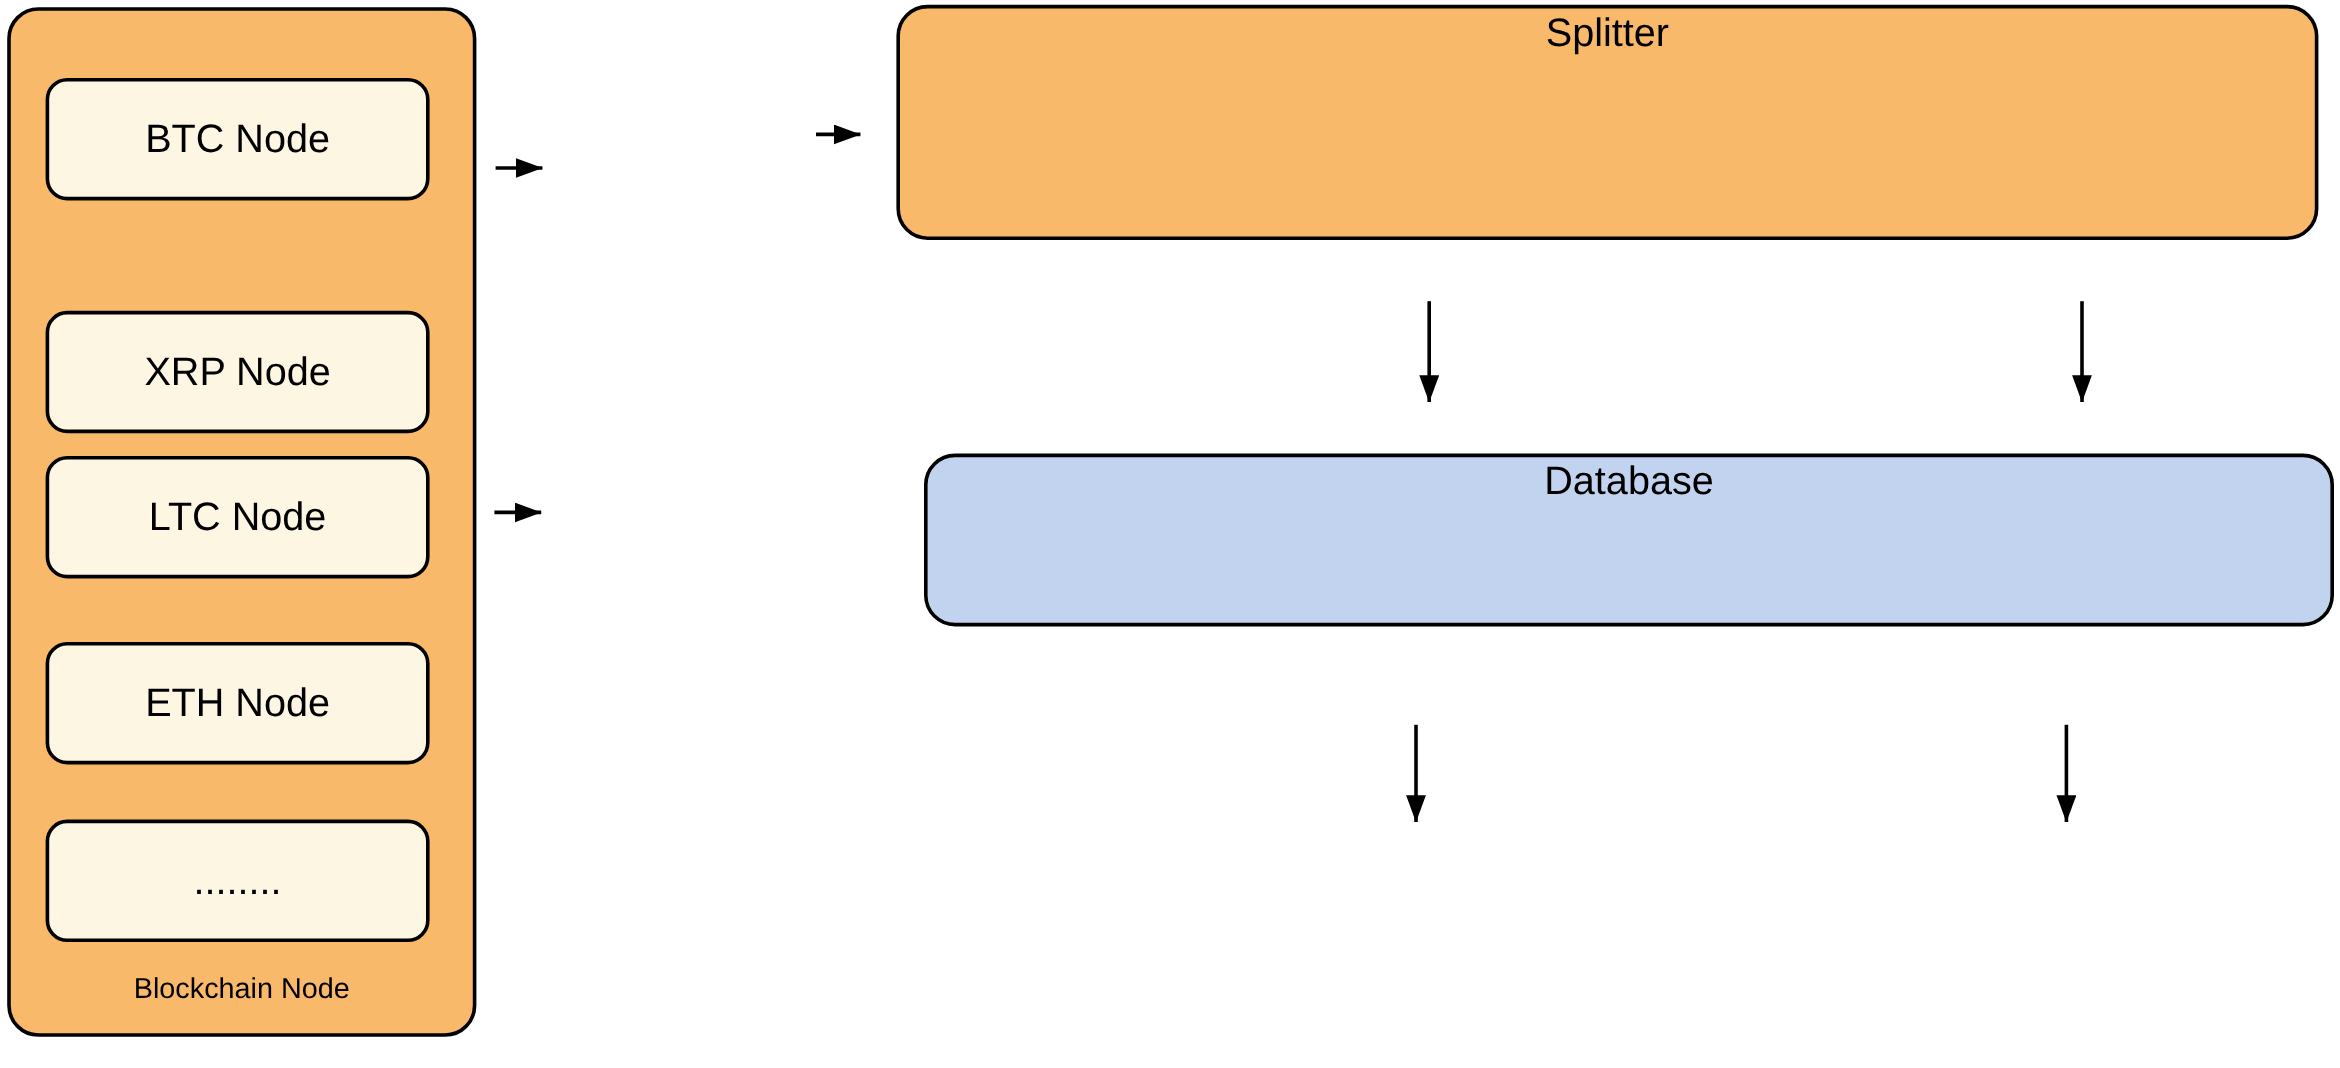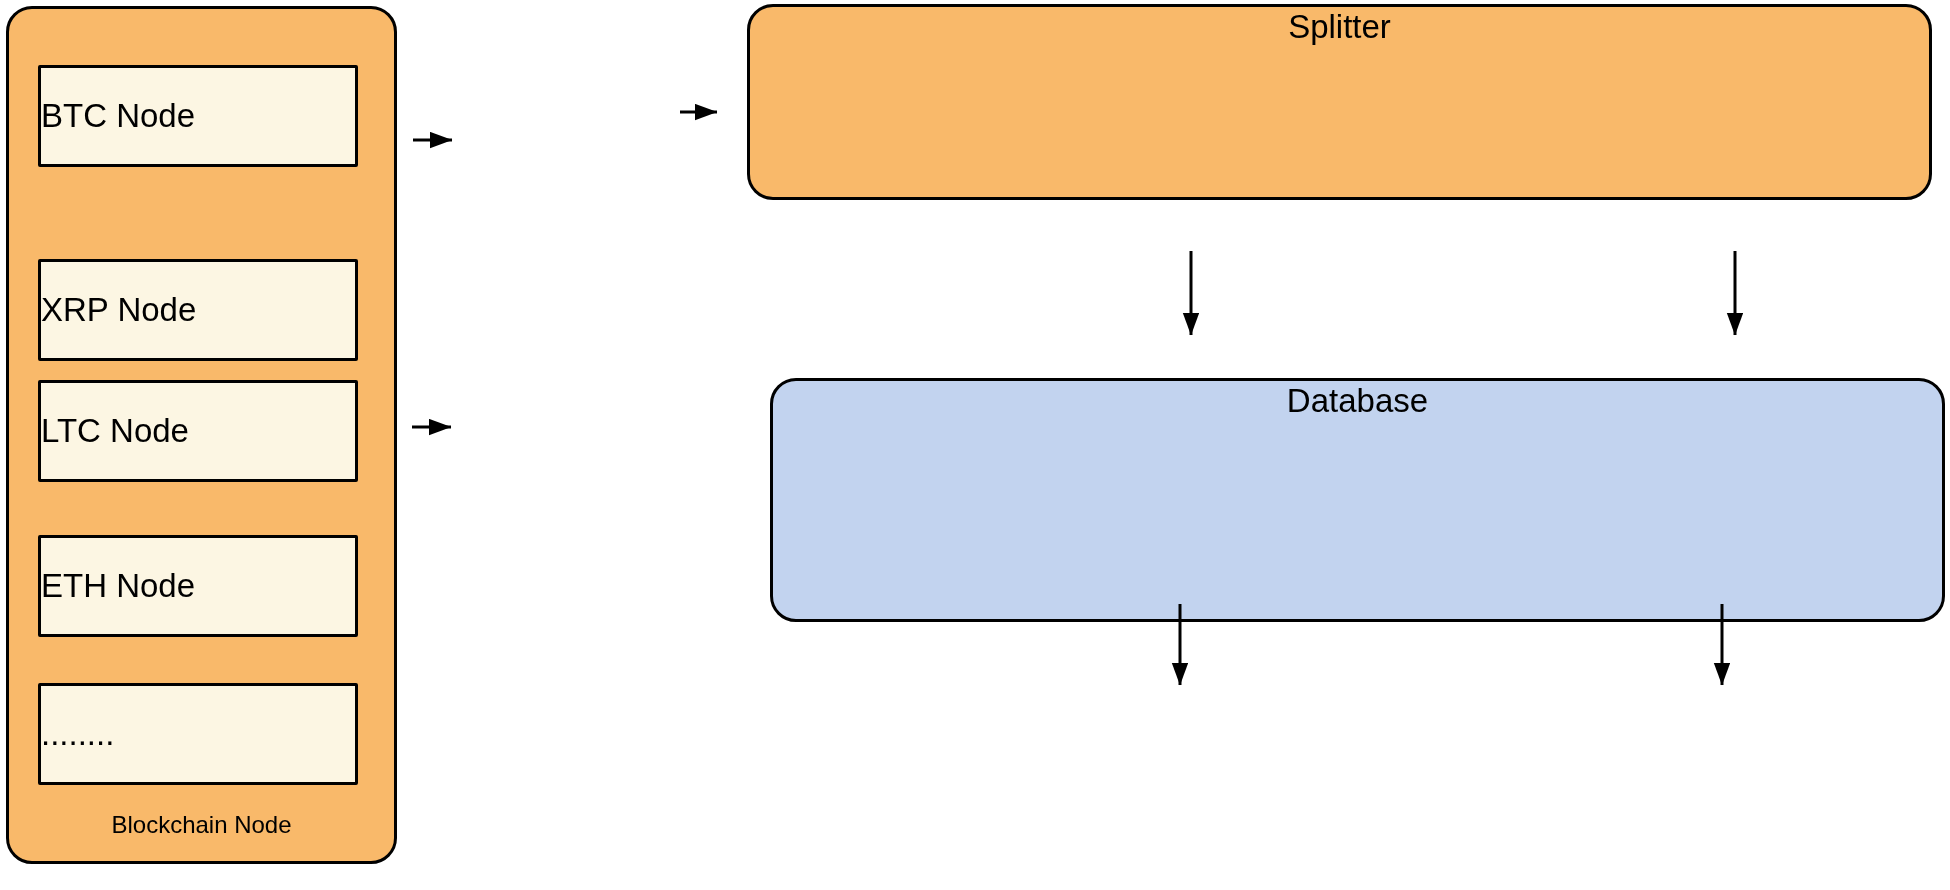--- a/index.html
+++ b/index.html
@@ -36,24 +36,25 @@
     border-radius: 26px;
     justify-content: flex-start;
     align-items: flex-start;
   }
   .subnode {
     position: absolute;
     box-sizing: border-box;
     left: 29px;
     width: 320px; height: 102px;
     border: 3px solid var(--stroke, #000000);
-    border-radius: 2px;
+    border-radius: 18px;
     background: var(--cream, #FCF6E3);
     display: flex;
     align-items: center;
+    justify-content: center;
     font-size: 33px;
   }
   .subnode:nth-of-type(1) { top: 56px; }
   .subnode:nth-of-type(2) { top: 206px; margin-top: 44px; }
   .subnode:nth-of-type(3) { top: 371px; }
   .subnode:nth-of-type(4) { top: 526px; }
   .subnode:nth-of-type(5) { top: 674px; }
   .group-label {
     position: absolute;
     left: 0; top: 802px;
@@ -70,21 +71,21 @@
   }
 
   
   .splitter-box {
     left: 747px; top: 4px;
     width: 1185px; height: 196px;
     border-radius: 26px;
   }
   .database-box {
     left: 770px; top: 378px;
-    width: 1175px; height: 244px;
+    width: 1175px; height: 144px;
     border-radius: 26px;
   }
   .grafana-box {
     left: 769px; top: 704px;
     width: 1172px; height: 166px;
     border-radius: 26px;
   }
 
   .arrow-layer {
     position: absolute;

